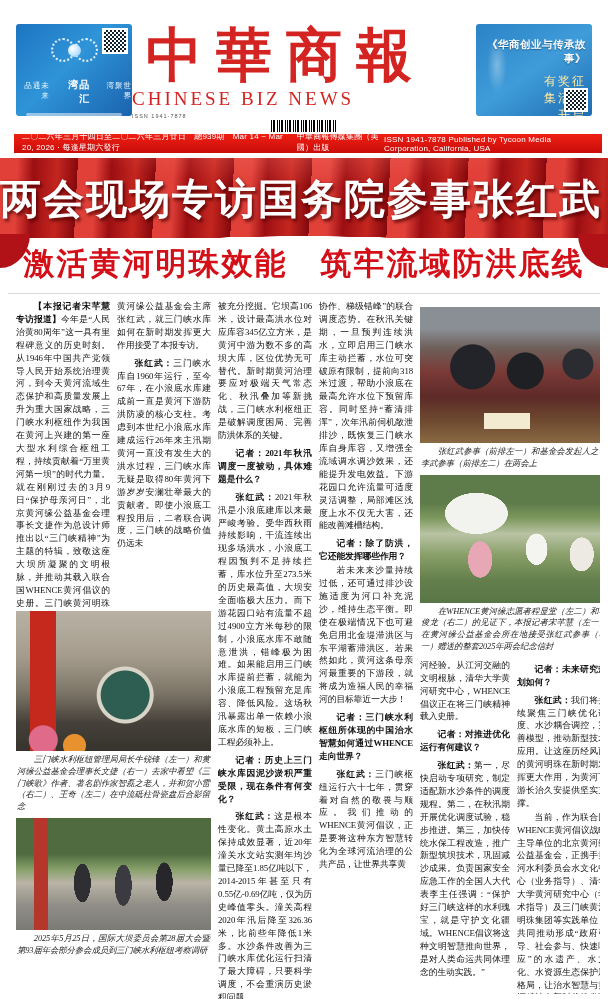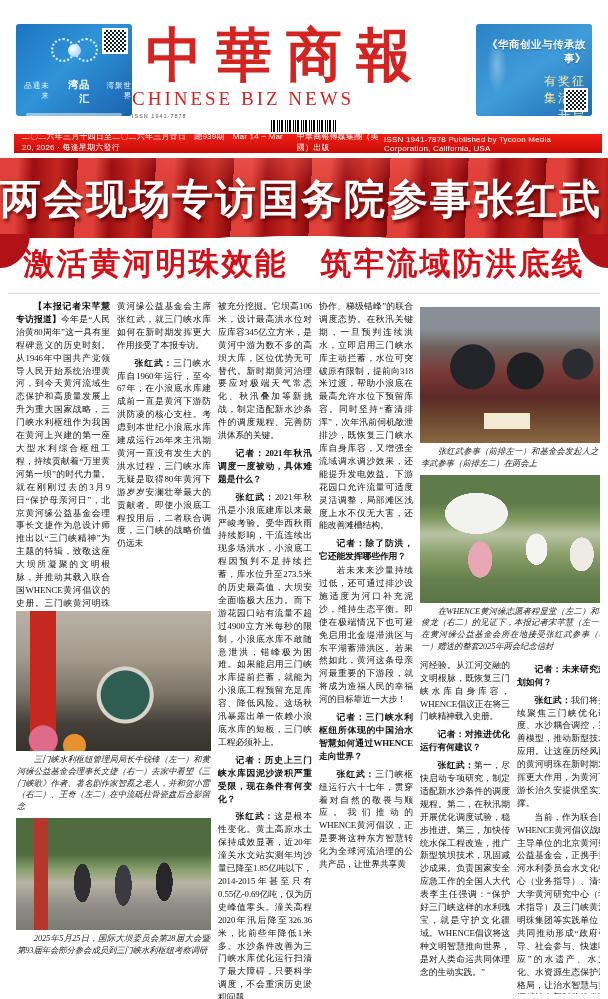--- a/index.html
+++ b/index.html
@@ -165,42 +165,42 @@
             <p class="para a"><span class="plabel">张红武：</span>三门峡水库自1960年运行，至今67年，在小浪底水库建成前一直是黄河下游防洪防凌的核心支柱。考虑到本世纪小浪底水库建成运行26年来主汛期黄河一直没有发生大的洪水过程，三门峡水库无疑是取得80年黄河下游岁岁安澜壮举最大的贡献者。即使小浪底工程投用后，二者联合调度，三门峡的战略价值仍远未</p>
           </div>
       </div>
       <div class="photo photo-1"></div>
       <div class="caption">三门峡水利枢纽管理局局长牛锐锋（左一）和黄河缘公益基金会理事长文捷（右一）去家中看望《三门峡歌》作者、著名剧作家智磊之老人，并和贺小雷（右二）、王奇（左二）在中流砥柱骨瓷盘后合影留念</div>
       <div class="photo photo-2"></div>
       <div class="caption">2025年5月25日，国际大坝委员会第28届大会暨第93届年会部分参会成员到三门峡水利枢纽考察调研</div>
     </div>
 
     <div class="col">
-        <p class="para cont">被充分挖掘。它坝高106米，设计最高洪水位对应库容345亿立方米，是黄河中游为数不多的高坝大库，区位优势无可替代。新时期黄河治理要应对极端天气常态化、秋汛叠加等新挑战，制定适配新水沙条件的调度规程、完善防洪体系的关键。</p>
+        <p class="para cont">被充分挖掘。它坝高106米，设计最高洪水位对应库容345亿立方米，是黄河中游为数不多的高坝大库，区位优势无可替代。新时期黄河治理要应对极端天气常态化、秋汛叠加等新挑战，三门峡水利枢纽正是破解调度困局、完善防洪体系的关键。</p>
         <p class="para q"><span class="plabel">记者：</span>2021年秋汛调度一度被动，具体难题是什么？</p>
         <p class="para a"><span class="plabel">张红武：</span>2021年秋汛是小浪底建库以来最严峻考验。受华西秋雨持续影响，干流连续出现多场洪水，小浪底工程因预判不足持续拦蓄，库水位升至273.5米的历史最高值，大坝安全面临极大压力。而下游花园口站有流量不超过4900立方米每秒的限制，小浪底水库不敢随意泄洪，错峰极为困难。如果能启用三门峡水库提前拦蓄，就能为小浪底工程预留充足库容、降低风险。这场秋汛暴露出单一依赖小浪底水库的短板，三门峡工程必须补上。</p>
         <p class="para q"><span class="plabel">记者：</span>历史上三门峡水库因泥沙淤积严重受限，现在条件有何变化？</p>
         <p class="para a"><span class="plabel">张红武：</span>这是根本性变化。黄土高原水土保持成效显著，近20年潼关水文站实测年均沙量已降至1.85亿吨以下，2014-2015年甚至只有0.55亿-0.69亿吨，仅为历史峰值零头。潼关高程2020年汛后降至326.36米，比前些年降低1米多。水沙条件改善为三门峡水库优化运行扫清了最大障碍，只要科学调度，不会重演历史淤积问题。</p>
       </div>
     <div class="col">
         <p class="para cont">协作、梯级错峰”的联合调度态势。在秋汛关键期，一旦预判连续洪水，立即启用三门峡水库主动拦蓄，水位可突破原有限制，提前向318米过渡，帮助小浪底在最高允许水位下预留库容。同时坚持“蓄清排浑”，次年汛前伺机敞泄排沙，既恢复三门峡水库自身库容，又增强全流域调水调沙效果，还能提升发电效益。下游花园口允许流量可适度灵活调整，局部滩区浅度上水不仅无大害，还能改善滩槽结构。</p>
         <p class="para q"><span class="plabel">记者：</span>除了防洪，它还能发挥哪些作用？</p>
         <p class="para p">若未来来沙量持续过低，还可通过排沙设施适度为河口补充泥沙，维持生态平衡。即使在极端情况下也可避免启用北金堤滞洪区与东平湖蓄滞洪区。若果然如此，黄河这条母亲河最重要的下游段，就将成为造福人民的幸福河的目标靠近一大步！</p>
         <p class="para q"><span class="plabel">记者：</span>三门峡水利枢纽所体现的中国治水智慧如何通过WHENCE走向世界？</p>
         <p class="para a"><span class="plabel">张红武：</span>三门峡枢纽运行六十七年，贯穿着对自然的敬畏与顺应。我们推动的WHENCE黄河倡议，正是要将这种东方智慧转化为全球河流治理的公共产品，让世界共享黄</p>
       </div>
 
     <div class="col-wide">
       <div class="photo photo-3"></div>
       <div class="caption">张红武参事（前排左一）和基金会发起人之一李武参事（前排左二）在两会上</div>
       <div class="photo photo-4"></div>
       <div class="caption">在WHENCE黄河缘志愿者程显堂（左二）和李俊龙（右二）的见证下，本报记者宋芊慧（左一）在黄河缘公益基金会所在地接受张红武参事（右一）赠送的整套2025年两会纪念信封</div>
       <div class="subcols">
         <div class="subcol">
-            <p class="para cont">河经验。从江河交融的文明根脉，既恢复三门峡水库自身库容，WHENCE倡议正在将三门峡精神载入史册。</p>
+            <p class="para cont">河经验。从江河交融的文明根脉，清华大学黄河研究中心，WHENCE倡议正在将三门峡精神载入史册。</p>
             <p class="para q"><span class="plabel">记者：</span>对推进优化运行有何建议？</p>
             <p class="para a"><span class="plabel">张红武：</span>第一，尽快启动专项研究，制定适配新水沙条件的调度规程。第二，在秋汛期开展优化调度试验，稳步推进。第三，加快传统水保工程改造，推广新型筑坝技术，巩固减沙成果。负责国家安全应急工作的全国人大代表李主任强调：“保护好三门峡这样的水利瑰宝，就是守护文化疆域。WHENCE倡议将这种文明智慧推向世界，是对人类命运共同体理念的生动实践。”</p>
           </div>
         <div class="subcol">
             <p class="para q"><span class="plabel">记者：</span>未来研究规划如何？</p>
             <p class="para a"><span class="plabel">张红武：</span>我们将持续聚焦三门峡优化调度、水沙耦合调控，完善模型，推动新型技术应用。让这座历经风雨的黄河明珠在新时期发挥更大作用，为黄河下游长治久安提供坚实支撑。</p>
             <p class="para p">当前，作为联合国WHENCE黄河倡议战略主导单位的北京黄河缘公益基金会，正携手黄河水利委员会水文化中心（业务指导）、清华大学黄河研究中心（学术指导）及三门峡黄河明珠集团等实践单位，共同推动形成“政府引导、社会参与、快速响应”的水遗产、水文化、水资源生态保护新格局，让治水智慧与黄河精神在新时代焕发璀璨光芒。</p>
           </div>
       </div>
     </div>

